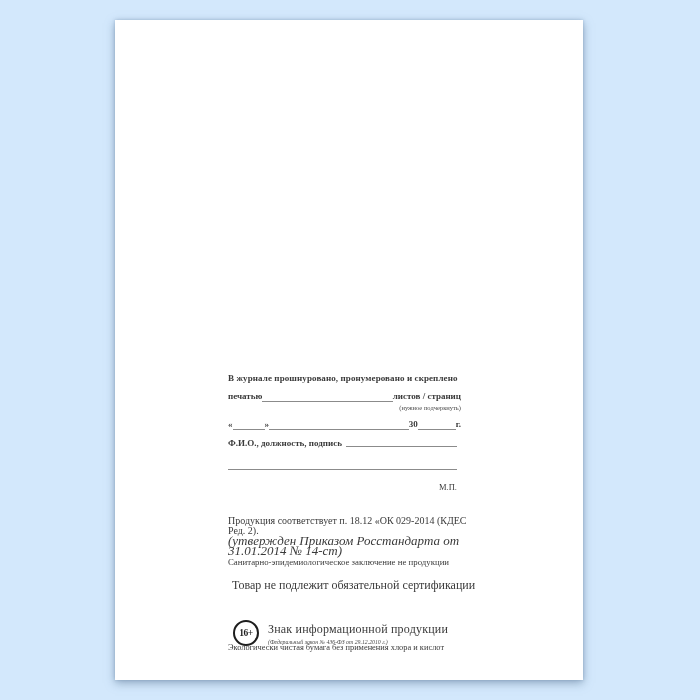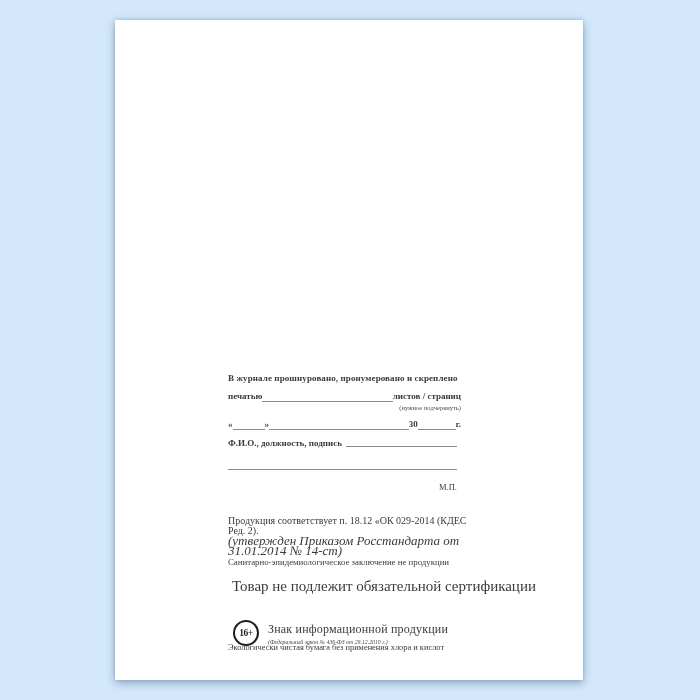--- a/index.html
+++ b/index.html
@@ -43,21 +43,21 @@
   .fio-row{left:113px; top:416px; width:229px; font-size:9px; font-weight:bold; height:12px;align-items:flex-end;}
   .full-rule{left:113px; top:449px; width:229px; border-top:1px solid var(--color-rule); height:0;}
   .stamp{left:113px; top:462px; width:229px; font-size:8.5px;}
 
   
   .okved{left:113px; top:496px; width:250px; line-height:10px;}
   .okved .l1{font-size:10px;}
   .okved .l2{font-size:8px;}
   .okved .l3{font-size:13px; font-style:italic;}
   .sanitary{left:113px; top:537px; width:250px; font-size:8.8px; white-space:nowrap;}
-  .tovar{left:117px; top:558px; width:250px; font-size:15px; white-space:nowrap;}
+  .tovar{left:117px; top:558px; width:250px; font-size:12px; white-space:nowrap;}
   .eco{left:113px; top:579px; width:250px; font-size:8.4px; white-space:nowrap;margin-top:44px;}
 
   
   .age-badge{
     left:118px; top:600px;
     width:26px; height:26px;
     border:2.5px solid #1d1d1d;
     border-radius:50%;
     display:flex; align-items:center; justify-content:center;
     font-family:Liberation Serif, serif;

